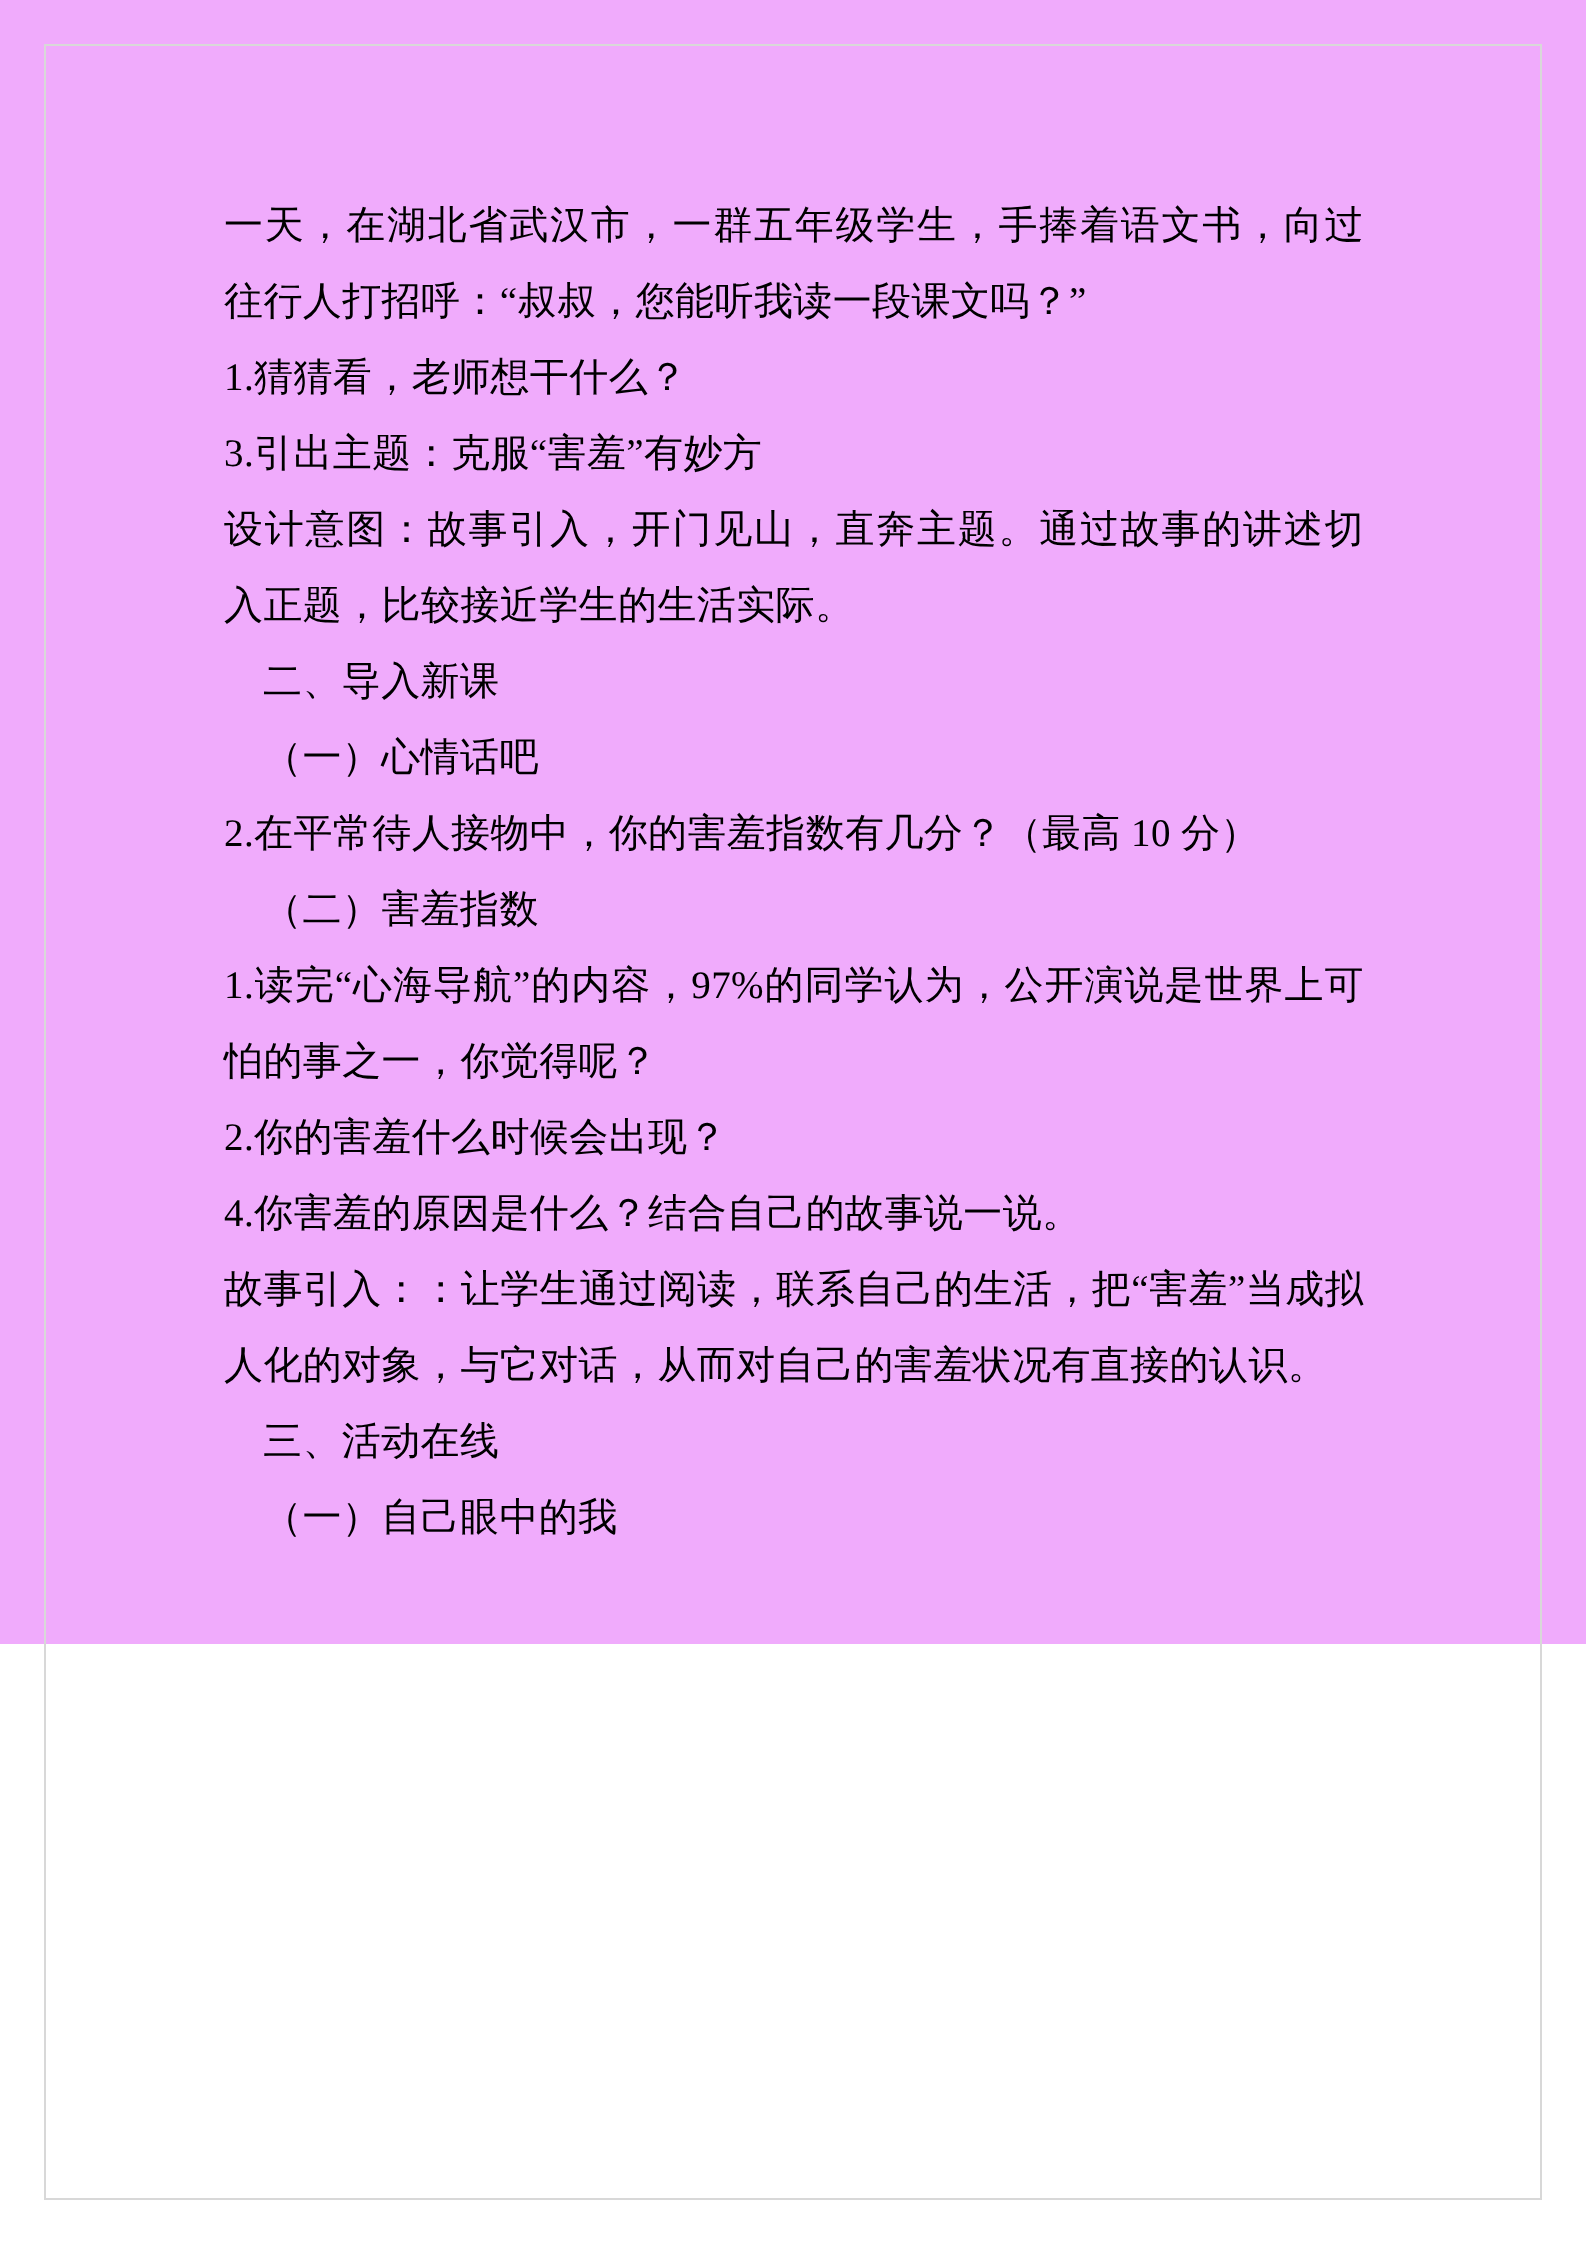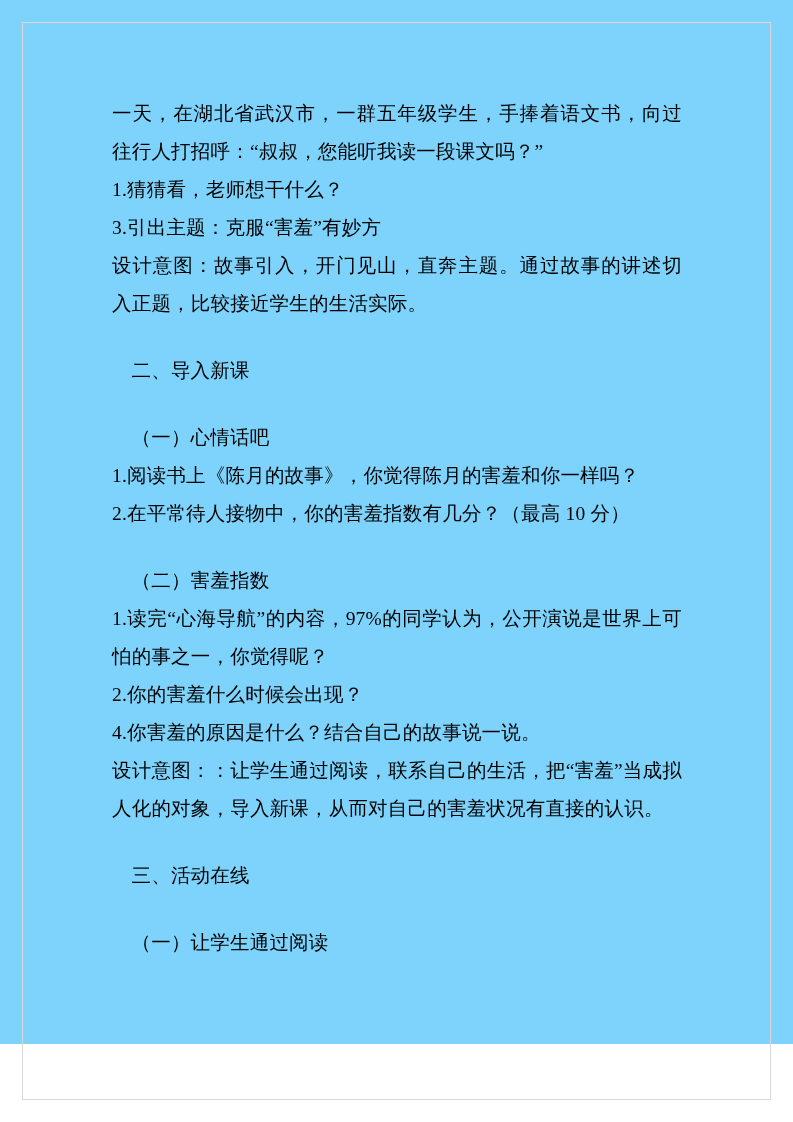--- a/index.html
+++ b/index.html
@@ -13,23 +13,23 @@
     font-family: "Liberation Serif", "DejaVu Serif", serif;
     color: #000000;
     position: relative;
     overflow: hidden;
   }
   .page {
     position: absolute;
     left: 0;
     top: 0;
     width: 793px;
-    height: 1044px;
+    height: 822px;
     box-sizing: border-box;
-    background: #7dd3fc;
+    background: #f0abfc;
   }
   
   .page-frame {
     position: absolute;
     left: 22px;
     top: 22px;
     width: 749px;
     height: 1078px;
     border: 1px solid #d8d8d8;
     box-sizing: border-box;
@@ -46,38 +46,36 @@
     line-height: 38px;
     letter-spacing: 0.2px;
     text-align: justify;
     text-justify: inter-ideograph;
     margin: 0;
     white-space: pre-wrap;
     word-break: break-all;
   }
   .indent {
     text-indent: 19.5px;
-    margin-top: 29px;
   }
 </style>
 </head>
 <body>
 
 <div class="page">
   <div class="page-frame"></div>
   <div class="content">
     <p class="para">一天，在湖北省武汉市，一群五年级学生，手捧着语文书，向过往行人打招呼：“叔叔，您能听我读一段课文吗？”</p>
     <p class="para">1.猜猜看，老师想干什么？</p>
     <p class="para">3.引出主题：克服“害羞”有妙方</p>
     <p class="para">设计意图：故事引入，开门见山，直奔主题。通过故事的讲述切入正题，比较接近学生的生活实际。</p>
     <p class="para indent">二、导入新课</p>
     <p class="para indent">（一）心情话吧</p>
-    <p class="para">1.阅读书上《陈月的故事》，你觉得陈月的害羞和你一样吗？</p>
     <p class="para">2.在平常待人接物中，你的害羞指数有几分？（最高 10 分）</p>
     <p class="para indent">（二）害羞指数</p>
     <p class="para">1.读完“心海导航”的内容，97%的同学认为，公开演说是世界上可怕的事之一，你觉得呢？</p>
     <p class="para">2.你的害羞什么时候会出现？</p>
     <p class="para">4.你害羞的原因是什么？结合自己的故事说一说。</p>
-    <p class="para">设计意图：：让学生通过阅读，联系自己的生活，把“害羞”当成拟人化的对象，导入新课，从而对自己的害羞状况有直接的认识。</p>
+    <p class="para">故事引入：：让学生通过阅读，联系自己的生活，把“害羞”当成拟人化的对象，与它对话，从而对自己的害羞状况有直接的认识。</p>
     <p class="para indent">三、活动在线</p>
-    <p class="para indent">（一）让学生通过阅读</p>
+    <p class="para indent">（一）自己眼中的我</p>
   </div>
 </div>
 
 </body></html>

